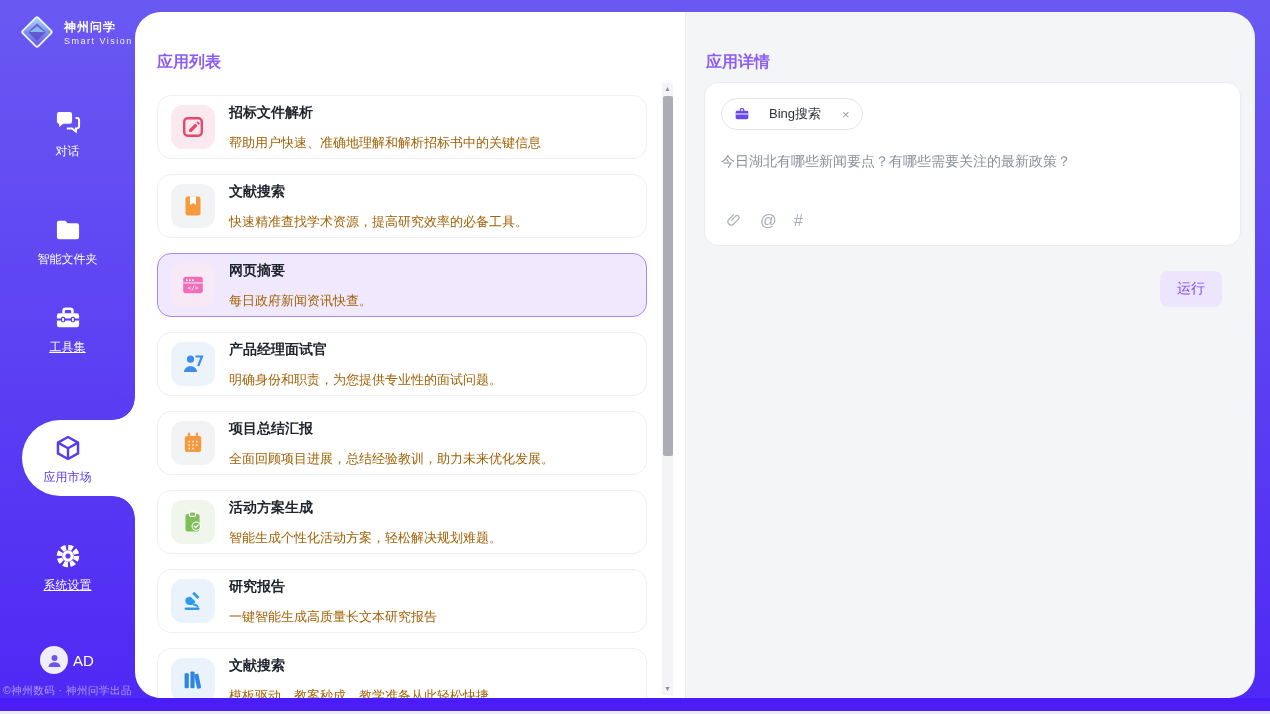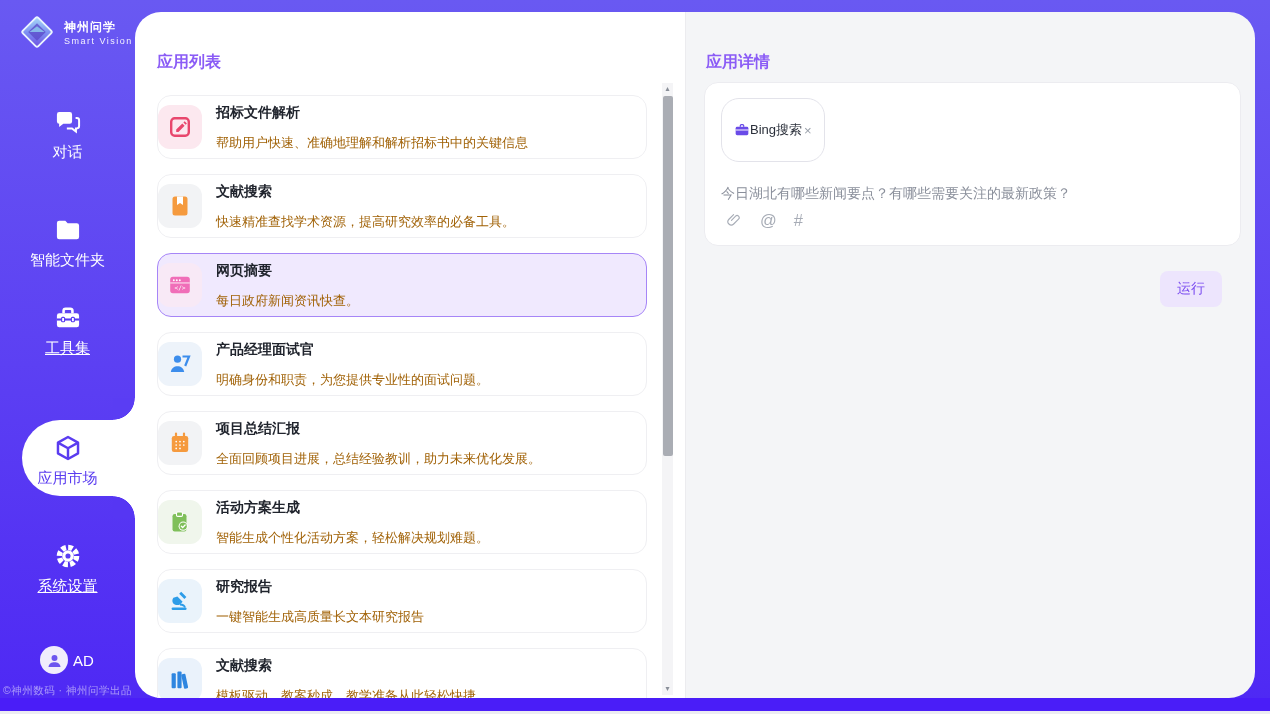--- a/index.html
+++ b/index.html
@@ -8,21 +8,21 @@
 
   
   .sidebar{position:absolute;left:0;top:0;width:135px;height:700px;color:#fff;}
   .logo-row{position:absolute;left:18px;top:13px;display:flex;align-items:center;gap:8px;}
   .logo-diamond{width:38px;height:38px;flex:0 0 auto;}
   .logo-title{font-size:12px;font-weight:bold;letter-spacing:1px;line-height:18px;}
   .logo-sub{font-size:9px;letter-spacing:1.5px;opacity:.92;}
   .nav-item{position:absolute;left:0;width:135px;display:flex;flex-direction:column;align-items:center;cursor:pointer;}
   .nav-icon{width:28px;height:28px;color:#fff;}
   .nav-icon svg{width:28px;height:28px;display:block;}
-  .nav-label{margin-top:7px;font-size:15px;color:#fff;}
+  .nav-label{margin-top:7px;font-size:12px;color:#fff;}
   .nav-label.u{text-decoration:underline;}
   .nav-item.active .nav-icon{color:#5A3CF0;}
   .nav-item.active .nav-label{color:#5A3CF0;}
   .active-bulge{position:absolute;left:22px;top:420px;width:113px;height:76px;background:#fff;border-radius:38px 0 0 38px;}
   .fillet{position:absolute;width:22px;height:22px;}
   .fillet.top{left:113px;top:398px;background:radial-gradient(circle 22px at 0 0,#5A3DF3 0 21.4px,#fff 22px);}
   .fillet.bot{left:113px;top:496px;background:radial-gradient(circle 22px at 0 100%,#5636F3 0 21.4px,#fff 22px);}
   .user-row{position:absolute;left:40px;top:646px;display:flex;align-items:center;gap:5px;cursor:pointer;}
   .avatar{width:28px;height:28px;border-radius:50%;background:#F0EDFC;display:flex;align-items:center;justify-content:center;}
   .avatar svg{width:17px;height:17px;}
@@ -31,38 +31,38 @@
 
   
   .content{position:absolute;left:135px;top:12px;width:1120px;height:686px;border-radius:26px;overflow:hidden;display:flex;}
   .list-panel{width:550px;height:100%;background:#fff;position:relative;box-sizing:border-box;padding:0 0 0 22px;}
   .panel-title{font-size:16px;font-weight:bold;color:#8b5cf6;margin:0;position:absolute;top:40px;left:22px;}
   .detail-panel{flex:1;background:#F4F5F7;position:relative;box-sizing:border-box;border-left:1px solid #ECECEF;}
   .detail-panel .panel-title{left:20px;}
 
   
   .cards{position:absolute;left:22px;top:83px;width:490px;}
-  .app-card{box-sizing:border-box;width:490px;height:64px;background:#fff;border:1px solid #EFEFF2;border-radius:14px;margin-bottom:15px;display:flex;align-items:center;cursor:pointer;}
+  .app-card{box-sizing:border-box;width:490px;height:64px;background:#fff;border:1px solid #EFEFF2;border-radius:14px;margin-bottom:15px;display:flex;align-items:center;padding-left:13px;cursor:pointer;}
   .app-card.selected{background:#F0E9FE;border:1.5px solid #A685F7;}
   .app-icon{width:44px;height:44px;border-radius:12px;display:flex;align-items:center;justify-content:center;flex:0 0 auto;}
   .app-icon svg{width:24px;height:24px;display:block;}
   .app-text{margin-left:14px;min-width:0;}
   .app-name{font-size:14px;font-weight:bold;color:#20242D;line-height:18px;}
   .app-desc{font-size:13px;color:#a16207;line-height:17px;margin-top:13px;white-space:nowrap;}
 
   
   .scrollbar{position:absolute;left:527px;top:71px;width:11px;height:612px;background:#F4F4F6;}
   .sb-arrow{position:absolute;left:0;width:11px;height:12px;font-size:8px;line-height:12px;text-align:center;color:#8A8F99;cursor:pointer;}
   .sb-arrow.up{top:0;}
   .sb-arrow.down{bottom:0;}
   .sb-thumb{position:absolute;left:0.5px;top:13px;width:10px;height:360px;background:#AAADB4;border-radius:2px;cursor:pointer;}
 
   
   .detail-card{position:absolute;left:18px;top:70px;width:537px;box-sizing:border-box;background:#fff;border:1px solid #ECECF0;border-radius:14px;padding:15px 16px 14px 16px;height:164px;}
-  .chip{display:inline-flex;align-items:center;gap:0;border:1px solid #E3E3EA;border-radius:18px;background:#fff;padding:22px 12px;cursor:pointer;}
+  .chip{display:inline-flex;align-items:center;gap:19px;border:1px solid #E3E3EA;border-radius:18px;background:#fff;padding:6px 12px;cursor:pointer;}
   .chip-icon{width:16px;height:16px;color:#6A4BE8;}
   .chip-icon svg{width:16px;height:16px;display:block;}
   .chip-label{font-size:13px;color:#2A2F3A;}
   .chip-close{font-size:13px;color:#9AA0AA;margin-left:2px;cursor:pointer;}
   .query-text{margin-top:21px;font-size:14px;color:#8A8F9B;line-height:20px;}
   .tool-row{position:absolute;left:20px;bottom:16px;display:flex;align-items:center;gap:17px;color:#A7ACB6;}
   .tool-ic{width:18px;height:18px;cursor:pointer;display:flex;align-items:center;justify-content:center;}
   .tool-ic svg{width:16px;height:16px;display:block;}
   .tool-glyph{font-size:16.5px;color:#A7ACB6;cursor:pointer;line-height:18px;}
   .run-btn{position:absolute;right:33px;top:259px;background:#EDE5FD;color:#7A4BF0;border:none;border-radius:8px;font-size:14px;padding:9px 17px;cursor:pointer;font-family:Liberation Serif, serif;}

